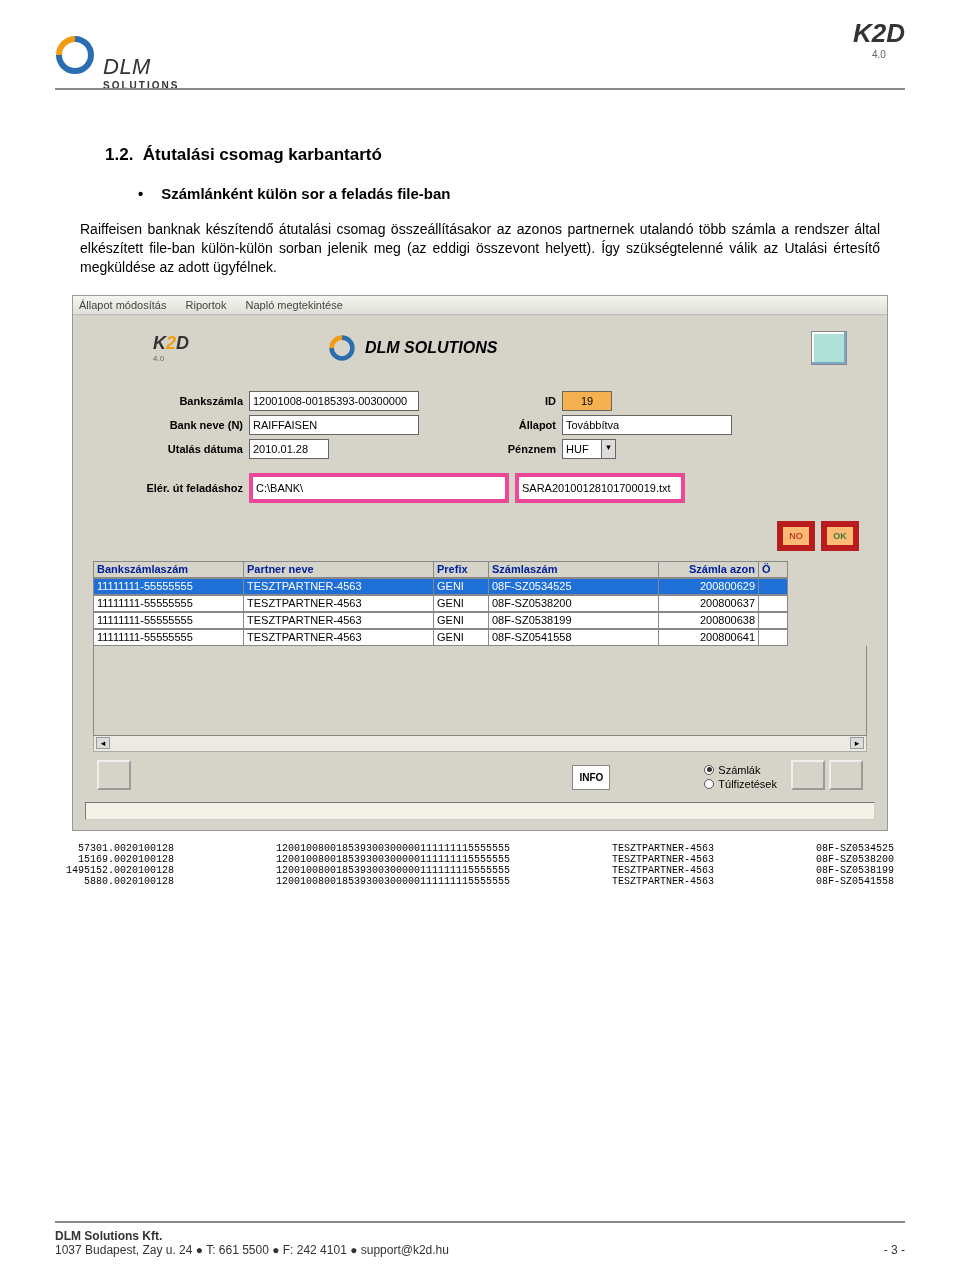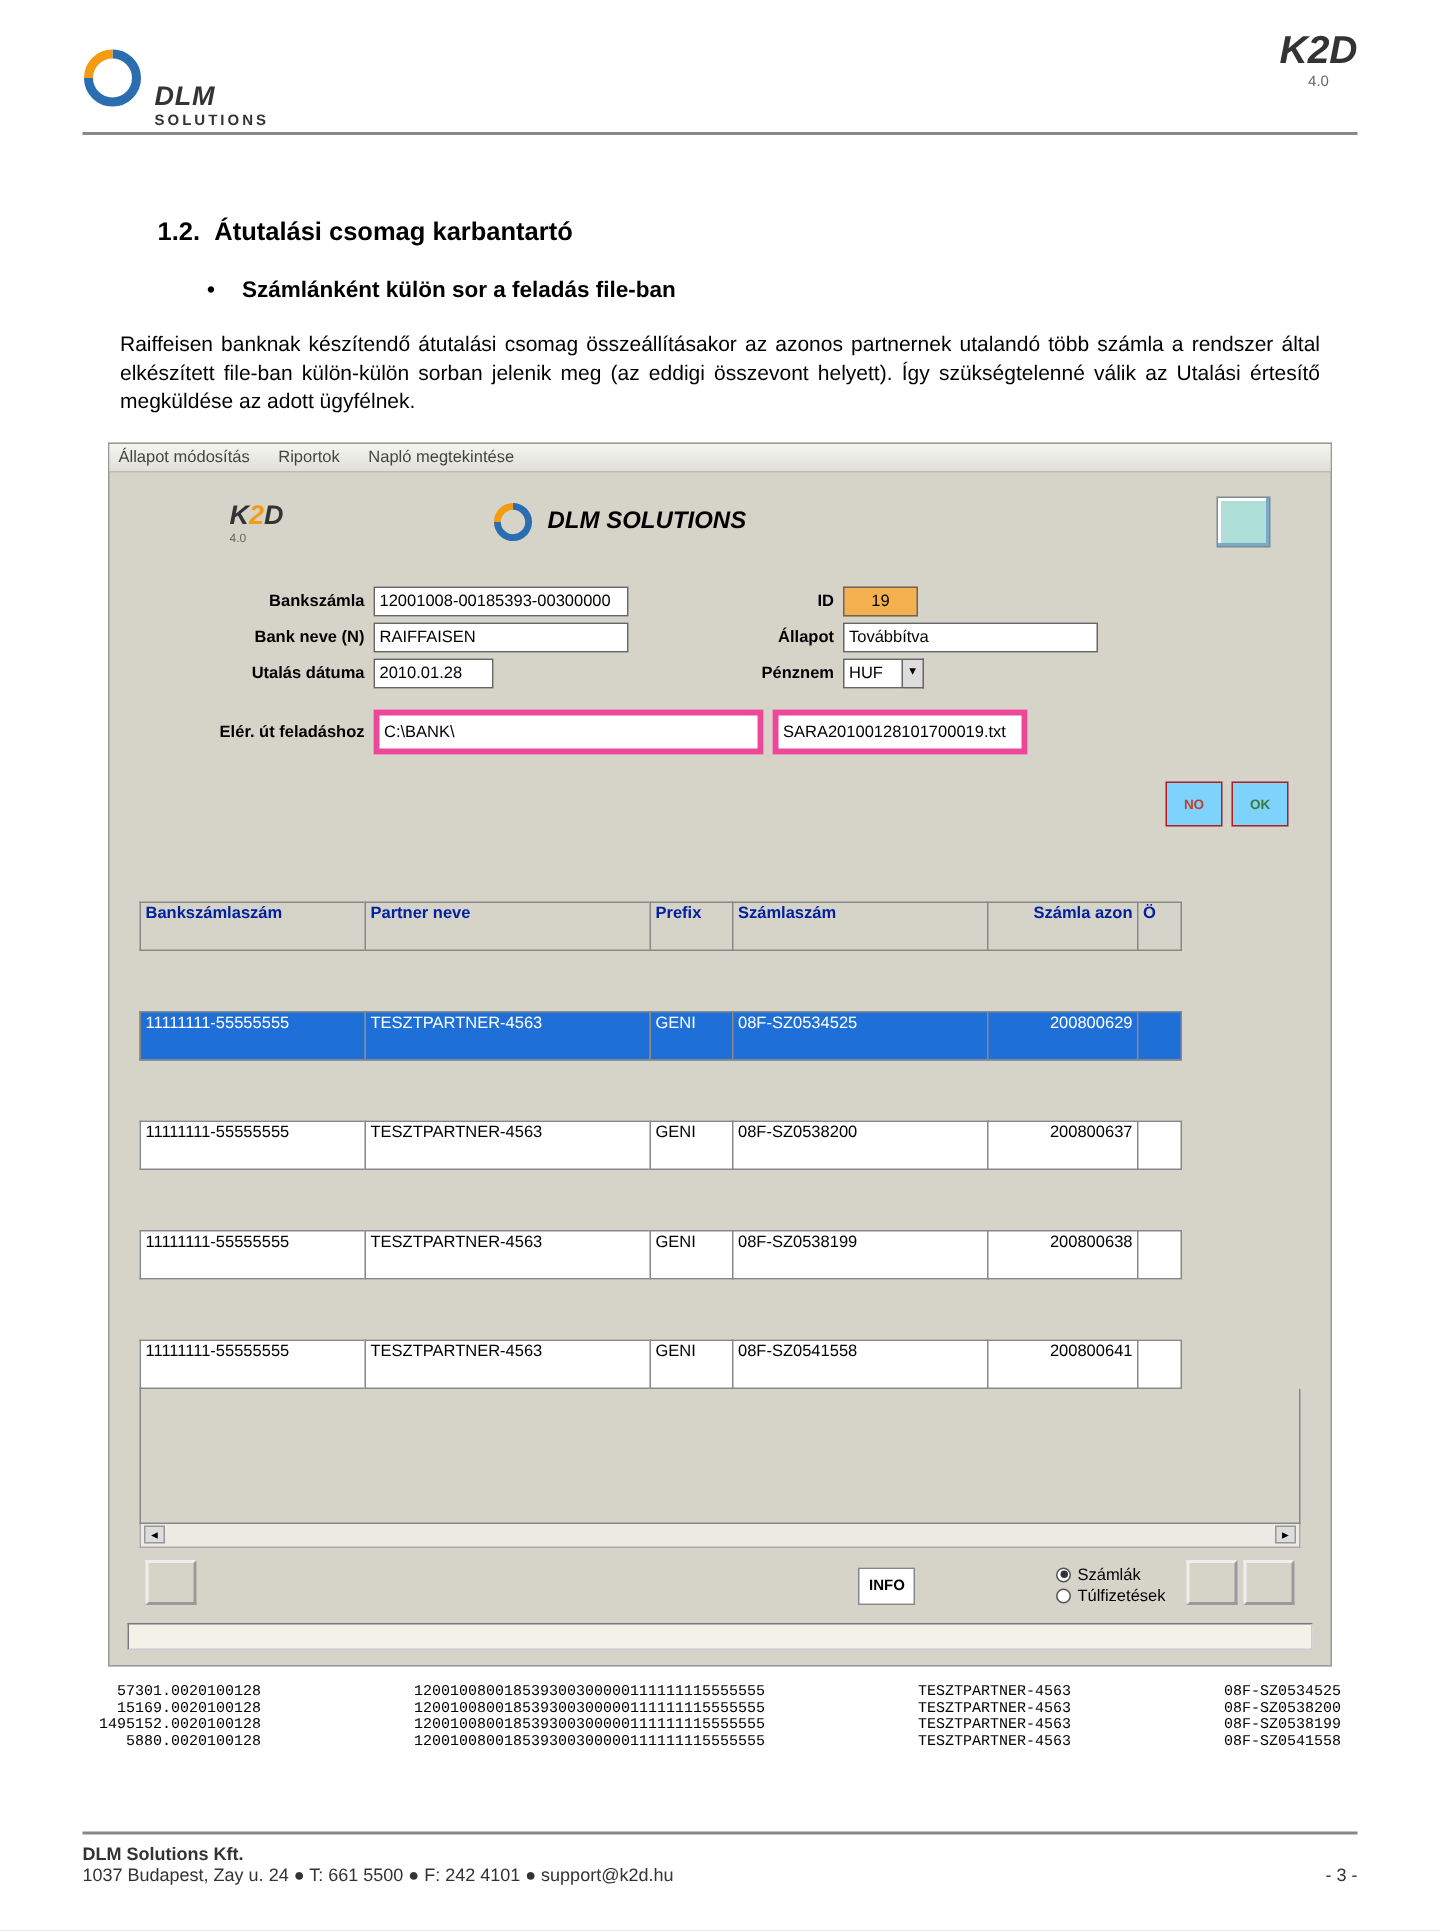--- a/index.html
+++ b/index.html
@@ -14,21 +14,21 @@
   .page-header {
     position: relative;
     height: 90px;
     padding: 18px 55px 0 55px;
     display: flex;
     justify-content: space-between;
     align-items: flex-start;
   }
   .logo-block { display: flex; align-items: center; gap: 8px; }
   .dlm-ring { width: 40px; height: 40px; position: relative; }
-  .dlm-text { font-size: 18px; font-weight: bold; letter-spacing: 0.5px; font-style: italic; margin-top: 36px; }
+  .dlm-text { font-size: 22px; font-weight: normal; letter-spacing: 0.5px; font-style: italic; margin-top: 36px; }
   .dlm-text .dlm { color: #333; }
   .dlm-sub { font-size: 10px; font-weight: bold; letter-spacing: 2px; color: #333; }
   .k2d-logo { text-align: center; }
   .k2d-logo .k2d { font-size: 26px; font-weight: bold; font-style: italic; }
   .k2d-logo .ver { font-size: 10px; color: #666; }
   .header-rule {
     position: absolute;
     left: 55px; right: 55px; top: 88px;
     height: 2px;
     background: #888;
@@ -139,22 +139,22 @@
   .path-row .lbl { text-align: right; font-weight: bold; }
   .path-row input { background:#fff; border:4px solid #ec4899; padding:1px 3px; font-size:11px; height:30px; }
   .nook-row {
     display: flex;
     justify-content: flex-end;
     padding: 0 18px 10px 0;
     gap: 6px;
   }
   .nook-row .btn {
     width: 38px; height: 30px;
-    border: 1px solid #b91c1c;
-    background: #7dd3fc;
+    border: 6px solid #b91c1c;
+    background: #fdba74;
     display: flex;
     align-items: center;
     justify-content: center;
     font-size: 9px;
     font-weight: bold;
   }
   .btn-no { color: #c04030; }
   .btn-ok { color: #3a7a3a; }
   
   .grid {
@@ -162,25 +162,24 @@
   }
   .grid-header, .grid-row {
     display: grid;
     grid-template-columns: 150px 190px 55px 170px 100px 30px;
   }
   .grid-header div, .grid-row div {
     border: 1px solid #888;
     border-right: 0;
     padding: 1px 3px;
     font-size: 11px;
-    height: 33px;
+    height: 17px;
     overflow: hidden;
     white-space: nowrap;
     background: #fff;
-    margin-top: 40px;
   }
   .grid-header div:last-child, .grid-row div:last-child { border-right: 1px solid #888; }
   .grid-header div {
     background: #d6d4c9;
     color: #0020a0;
     font-weight: bold;
   }
   .grid-row.sel div { background: #1e6fd8; color: #fff; }
   .grid-body-pad {
     background: #d6d4c9;

